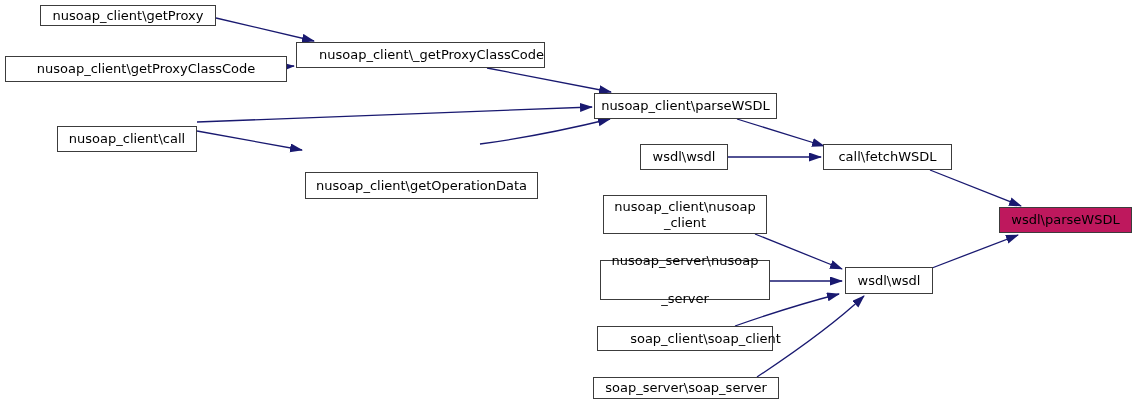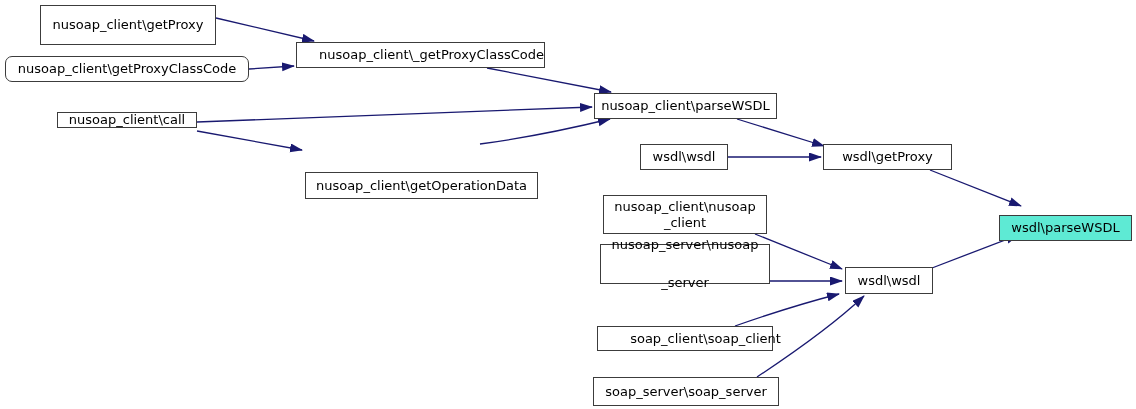--- a/index.html
+++ b/index.html
@@ -37,23 +37,22 @@
     line-height: 16px;
     display: flex;
     flex-direction: column;
     align-items: center;
     justify-content: center;
     white-space: nowrap;
     z-index: 2;
     cursor: pointer;
   }
   .node.highlight {
-    background: #5eead4;
+    background: #be185d;
     cursor: default;
-    margin-top: 8px;
   }
   .node .nl {
     text-align: center;
   }
 </style>
 </head>
 <body>
 
 <div id="canvas">
   <svg id="edges" viewBox="0 0 1136 409" xmlns="http://www.w3.org/2000/svg">
@@ -70,56 +69,56 @@
       <path d="M480,144 Q540,136 610,119" class="edge" marker-end="url(#arrowhead)"></path>
       <path d="M737,119 L824,146" class="edge" marker-end="url(#arrowhead)"></path>
       <path d="M728,157 L821,157" class="edge" marker-end="url(#arrowhead)"></path>
       <path d="M930,170 L1021,206" class="edge" marker-end="url(#arrowhead)"></path>
       <path d="M755,234 L842,269" class="edge" marker-end="url(#arrowhead)"></path>
       <path d="M770,281 L842,281" class="edge" marker-end="url(#arrowhead)"></path>
       <path d="M735,326 Q792,306 839,294" class="edge" marker-end="url(#arrowhead)"></path>
       <path d="M757,377 Q828,330 864,296" class="edge" marker-end="url(#arrowhead)"></path>
       <path d="M932,268 L1018,235" class="edge" marker-end="url(#arrowhead)"></path>
     </svg>
-<div class="node" style="left: 40px; top: 5px; width: 176px; height: 40px;">
+<div class="node" style="left: 40px; top: 5px; width: 176px; height: 21px;">
       <div class="nl">nusoap_client\getProxy</div>
     </div>
-    <div class="node" style="left: 5px; top: 56px; width: 244px; height: 26px; border-radius: 7px;">
+    <div class="node" style="left: 5px; top: 56px; width: 282px; height: 26px;">
       <div class="nl">nusoap_client\getProxyClassCode</div>
     </div>
     <div class="node" style="left: 296px; top: 42px; width: 249px; height: 26px; align-items: flex-end;">
       <div class="nl">nusoap_client\_getProxyClassCode</div>
     </div>
-    <div class="node" style="left: 57px; top: 112px; width: 140px; height: 16px;">
+    <div class="node" style="left: 57px; top: 126px; width: 140px; height: 26px;">
       <div class="nl">nusoap_client\call</div>
     </div>
     <div class="node" style="left: 305px; top: 144px; width: 233px; height: 27px; margin-top: 28px;">
       <div class="nl">nusoap_client\getOperationData</div>
     </div>
     <div class="node" style="left: 594px; top: 93px; width: 183px; height: 26px;">
       <div class="nl">nusoap_client\parseWSDL</div>
     </div>
     <div class="node" style="left: 640px; top: 144px; width: 88px; height: 26px;">
       <div class="nl">wsdl\wsdl</div>
     </div>
     <div class="node" style="left: 823px; top: 144px; width: 129px; height: 26px;">
-      <div class="nl">wsdl\getProxy</div>
+      <div class="nl">call\fetchWSDL</div>
     </div>
     <div class="node" style="left: 603px; top: 195px; width: 164px; height: 39px;">
       <div class="nl">nusoap_client\nusoap</div>
       <div class="nl">_client</div>
     </div>
-    <div class="node" style="left: 600px; top: 244px; width: 170px; height: 40px; gap: 22px;">
+    <div class="node" style="left: 600px; top: 260px; width: 170px; height: 40px; gap: 22px;">
       <div class="nl">nusoap_server\nusoap</div>
       <div class="nl">_server</div>
     </div>
     <div class="node" style="left: 597px; top: 326px; width: 176px; height: 25px; padding-left: 41px;">
       <div class="nl">soap_client\soap_client</div>
     </div>
-    <div class="node" style="left: 593px; top: 377px; width: 186px; height: 29px;">
+    <div class="node" style="left: 593px; top: 377px; width: 186px; height: 22px;">
       <div class="nl">soap_server\soap_server</div>
     </div>
     <div class="node" style="left: 845px; top: 267px; width: 88px; height: 27px;">
       <div class="nl">wsdl\wsdl</div>
     </div>
     <div class="node highlight" style="left: 999px; top: 207px; width: 133px; height: 26px;">
       <div class="nl">wsdl\parseWSDL</div>
     </div>
   </div>
 

